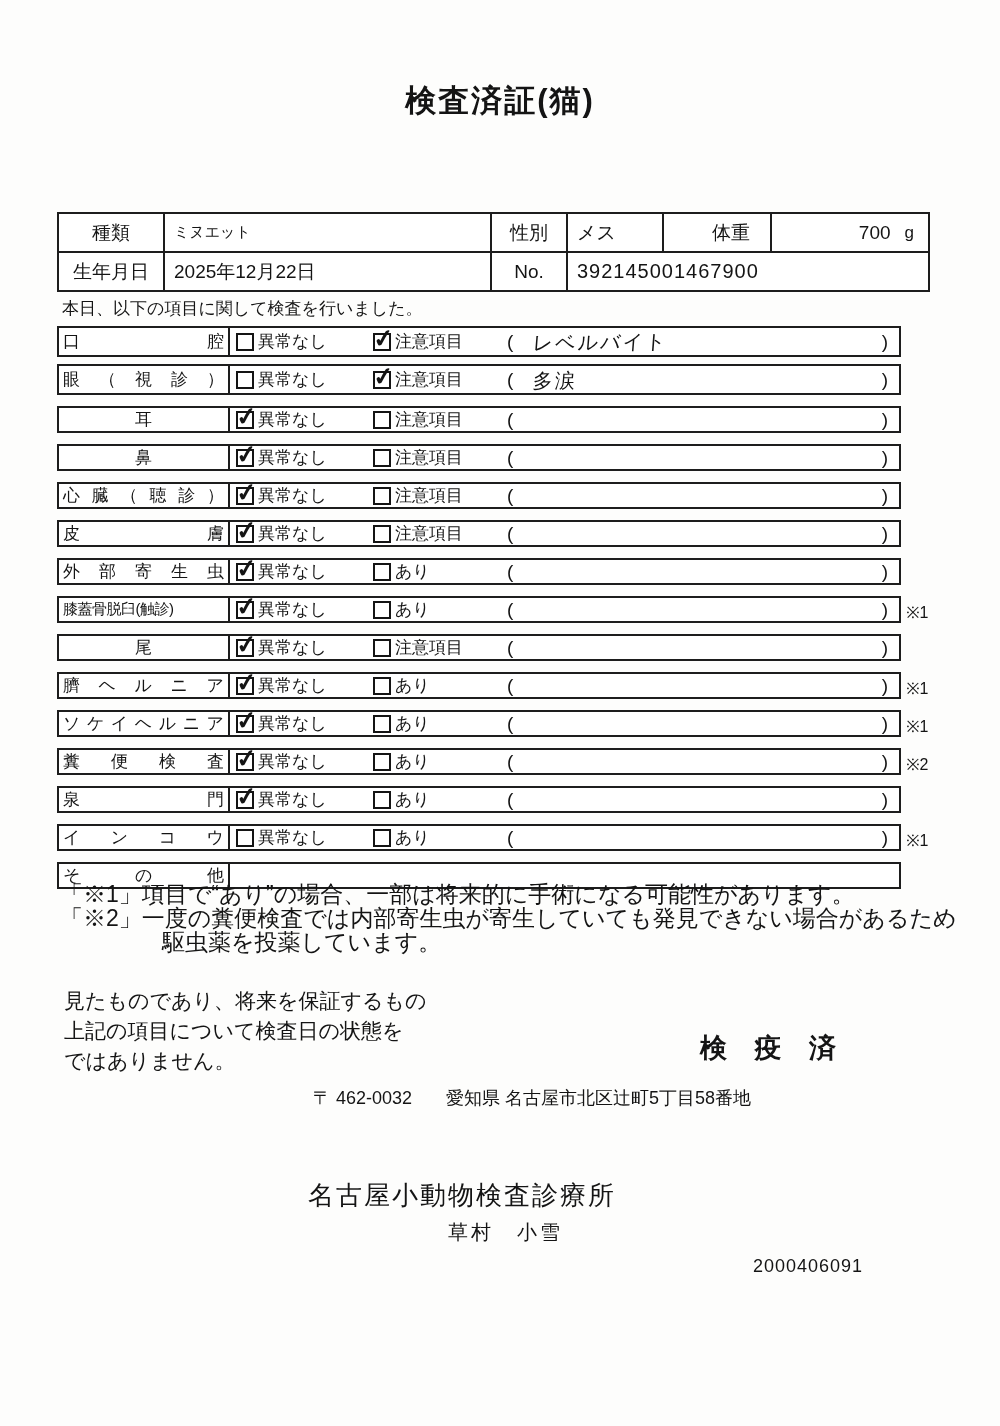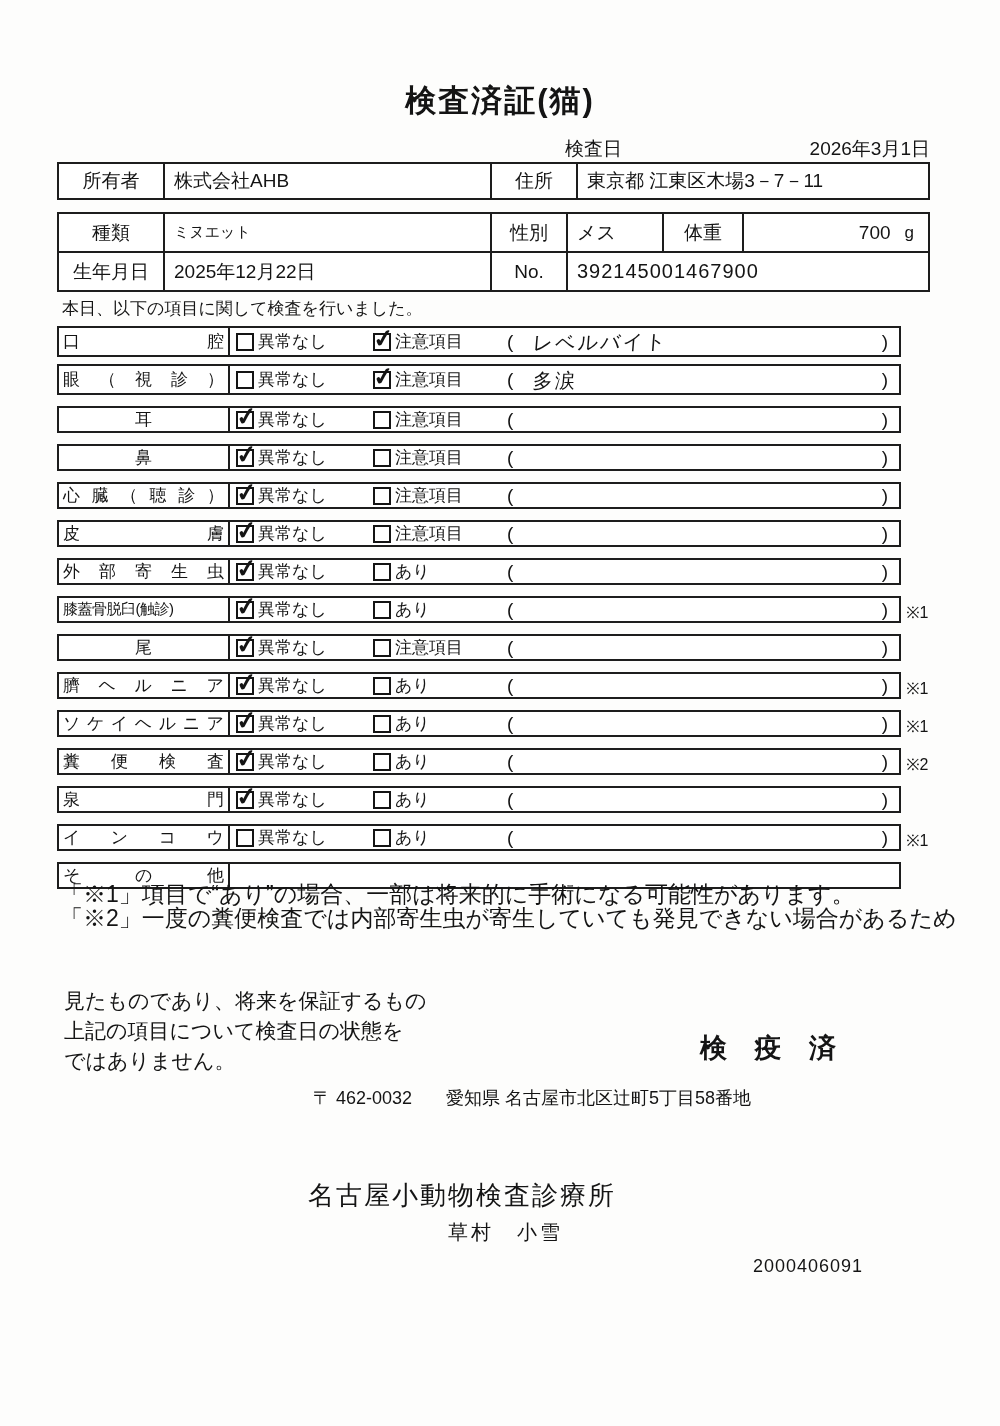--- a/index.html
+++ b/index.html
@@ -15,21 +15,21 @@
   .date-row{left:565px;top:136px;width:365px;display:flex;justify-content:space-between;font-size:19px;}
   
   .htable{left:57px;width:873px;border:2px solid #1d1d1d;box-sizing:border-box;background:#fff;}
   .tableA{top:162px;height:38px;display:flex;}
   .tableB{top:212px;}
   .hrow{display:flex;height:37px;}
   .hrow + .hrow{border-top:2px solid #1d1d1d;}
   .hcell{display:flex;align-items:center;box-sizing:border-box;font-size:19px;}
   .hlabel{justify-content:center;text-align:center;}
   .bR{border-right:2px solid #1d1d1d;}
-  .w106{width:106px;} .w338{width:327px;} .w86{width:86px;} .w76{width:76px;} .w94{width:96px;} .w62{width:80px;}
+  .w106{width:106px;} .w338{width:327px;} .w86{width:86px;} .w76{width:76px;} .w94{width:96px;} .w62{width:80px;margin-left:28px;}
   .grow{flex:1;}
   .pad{padding-left:9px;}
   .small-val{font-size:15px;}
   .weight-val{justify-content:flex-end;padding-right:14px;}
   .unit{font-size:17px;margin-left:14px;}
   .num-val{font-size:20px;letter-spacing:1px;}
   
   .intro{left:62px;top:297px;font-size:17px;}
   
   #checklist{left:57px;top:324px;width:885px;}
@@ -65,31 +65,21 @@
   .person-name{left:448px;top:1219px;font-size:20px;letter-spacing:3px;}
   .serial{left:753px;top:1256px;font-size:18px;letter-spacing:1px;}
 </style>
 </head>
 <body>
 
 <div id="page">
 
   <div class="abs title">検査済証(猫)</div>
 
-  <div class="abs date-row">
-    <span>検査日</span>
-    <span>2026年3月1日</span>
-  </div>
-
-  <div class="abs htable tableA">
-    <div class="hcell hlabel bR w106">所有者</div>
-    <div class="hcell pad bR w338">株式会社AHB</div>
-    <div class="hcell hlabel bR w86">住所</div>
-    <div class="hcell pad grow">東京都 江東区木場3－7－11</div>
-  </div>
+
 
   <div class="abs htable tableB">
     <div class="hrow">
       <div class="hcell hlabel bR w106">種類</div>
       <div class="hcell pad bR w338 small-val">ミヌエット</div>
       <div class="hcell hlabel bR w76">性別</div>
       <div class="hcell pad bR w94">メス</div>
       <div class="hcell hlabel bR w62">体重</div>
       <div class="hcell grow weight-val">
         <span>700</span>
@@ -408,20 +398,21 @@
           </div>
           <div class="opts-empty"></div>
         </div>
         <span class="mark"></span>
       </div>
     </div>
 
   <div class="abs footnotes">
     <div>「※1」項目で“あり”の場合、一部は将来的に手術になる可能性があります。</div>
     <div>「※2」一度の糞便検査では内部寄生虫が寄生していても発見できない場合があるため</div>
+    <div class="fn-indent">駆虫薬を投薬しています。</div>
   </div>
 
   <div class="abs disclaimer">
     <div>見たものであり、将来を保証するもの</div>
     <div>上記の項目について検査日の状態を</div>
     <div>ではありません。</div>
   </div>
 
   <div class="abs stamp">検 疫 済</div>
 

